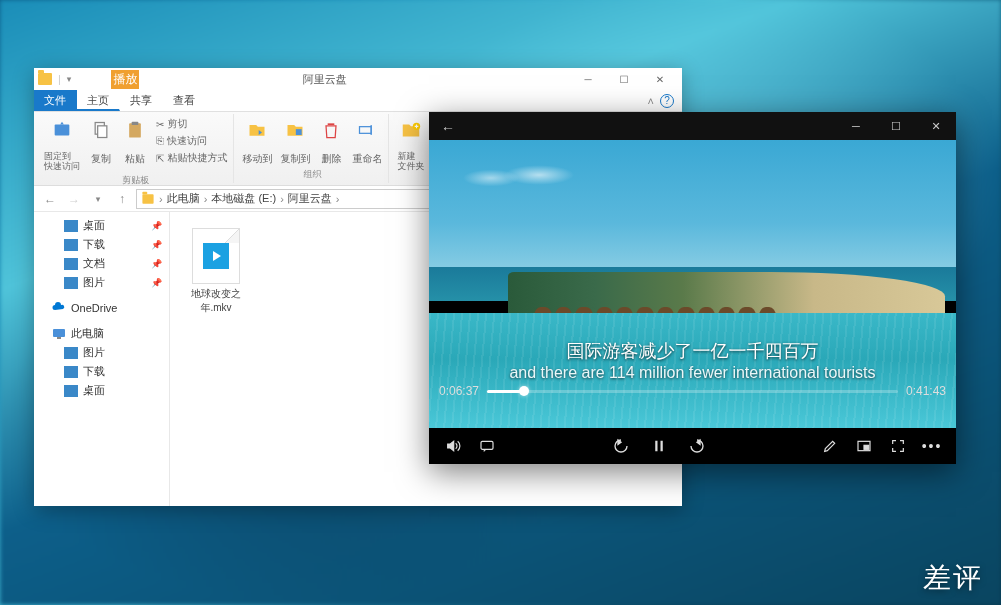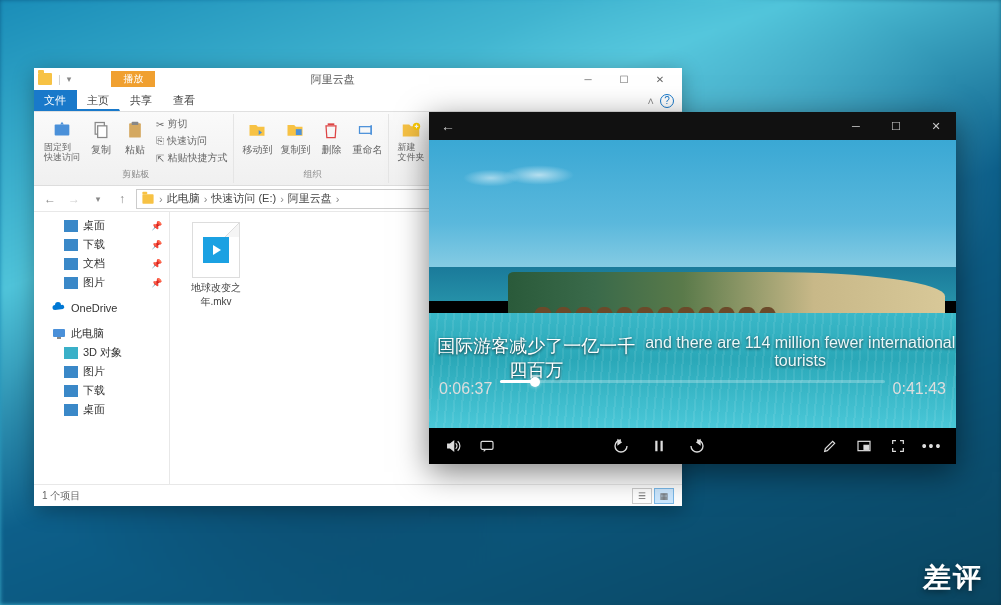--- a/index.html
+++ b/index.html
@@ -6,57 +6,57 @@
 body { width: 1001px; height: 605px; overflow: hidden; position: relative; background: linear-gradient(135deg, #0d5f8a 0%, #1a8db8 20%, #4fc3d9 45%, #1a6f8f 60%, #0a4560 80%, #083a50 100%); }
 .bg-wave { position: absolute; inset: 0; background: radial-gradient(ellipse 600px 400px at 70% 30%, rgba(120,220,240,0.5) 0%, transparent 50%), radial-gradient(ellipse 500px 300px at 30% 70%, rgba(10,60,90,0.6) 0%, transparent 60%), linear-gradient(160deg, #1a8db8 0%, #4fc3d9 30%, #0d5f8a 55%, #0a4560 100%); filter: blur(2px); }
 
 
 .explorer { position: absolute; left: 34px; top: 68px; width: 648px; height: 438px; background: #fff; box-shadow: 0 4px 20px rgba(0,0,0,0.3); display: flex; flex-direction: column; font-size: 11px; color: #333; }
 .ex-titlebar { height: 22px; display: flex; align-items: center; padding: 0 4px; background: #fff; }
 .ex-qat { display: flex; align-items: center; gap: 6px; }
 .ex-folder-ico { width: 14px; height: 12px; background: #f7c244; border-radius: 1px; position: relative; }
 .ex-folder-ico::before { content:''; position:absolute; top:-3px; left:0; width:6px; height:3px; background:#f7c244; border-radius:1px 1px 0 0; }
 .ex-tabsec { display:flex; align-items:center; gap:10px; margin-left:40px; }
-.ex-tabsec-orange { background:#f0a030; color:#fff; padding:1px 12px; font-size:10px; }
+.ex-tabsec-orange { background:#f0a030; color:#fff; padding:1px 2px; font-size:12px; }
 .ex-title-center { flex:1; text-align:center; font-size:11px; color:#555; margin-left:-60px; }
 .ex-winbtns { display:flex; }
 .ex-winbtn { width:36px; height:22px; display:flex; align-items:center; justify-content:center; color:#666; font-size:10px; }
 
 .ex-ribbon-tabs { height: 22px; display:flex; align-items:stretch; border-bottom:1px solid #e0e0e0; }
 .ex-rtab { padding: 3px 10px; font-size:11px; color:#444; border-right:1px solid transparent; }
 .ex-rtab.file { background:#1979ca; color:#fff; }
 .ex-rtab.active { border-bottom:2px solid #1979ca; }
 .ex-rhelp { margin-left:auto; padding:3px 8px; color:#1979ca; display:flex; gap:6px; align-items:center; }
 
 .ex-ribbon { height: 74px; background: linear-gradient(#fafafa,#f0f0f0); border-bottom:1px solid #ddd; display:flex; padding:2px 4px; gap:2px; font-size:10px; color:#666; }
 .rgroup { display:flex; flex-direction:column; align-items:center; padding:2px 4px; border-right:1px solid #e5e5e5; }
 .rgroup-body { display:flex; gap:4px; align-items:flex-start; flex:1; }
 .rgroup-label { font-size:9px; color:#888; margin-top:auto; }
-.rbtn { display:flex; flex-direction:column; align-items:center; gap:1px; padding:2px; min-width:30px; }
+.rbtn { display:flex; flex-direction:column; align-items:center; gap:10px; padding:2px; min-width:30px; }
 .rbtn-ico { width:24px; height:24px; display:flex; align-items:center; justify-content:center; }
 .rbtn-sm { display:flex; align-items:center; gap:3px; font-size:10px; padding:1px 2px; }
 .rstack { display:flex; flex-direction:column; gap:1px; }
 
 .ex-addrbar { height: 26px; display:flex; align-items:center; gap:4px; padding:2px 6px; border-bottom:1px solid #e8e8e8; }
 .navbtn { width:20px; height:20px; display:flex; align-items:center; justify-content:center; color:#888; font-size:12px; }
 .addrbox { flex:1; height:20px; border:1px solid #ccc; display:flex; align-items:center; padding:0 4px; gap:4px; font-size:11px; color:#444; }
 .addr-seg { display:flex; align-items:center; gap:2px; }
 .addr-seg::after { content:'›'; margin-left:2px; color:#888; }
 .addr-seg:last-child::after { content:''; }
 .searchbox { width:160px; height:20px; border:1px solid #ccc; display:flex; align-items:center; padding:0 4px; color:#999; font-size:11px; gap:4px; }
 
 .ex-body { flex:1; display:flex; overflow:hidden; }
 .ex-nav { width:136px; border-right:1px solid #e8e8e8; padding:4px 0; overflow-y:auto; font-size:11px; }
 .nav-item { display:flex; align-items:center; gap:5px; padding:2px 6px 2px 18px; color:#333; position:relative; }
 .nav-item.indent { padding-left:30px; }
 .nav-ico { width:14px; height:12px; flex-shrink:0; }
 .nav-pin { margin-left:auto; color:#aaa; font-size:9px; }
 
 .ex-content { flex:1; padding:10px; display:flex; align-content:flex-start; flex-wrap:wrap; gap:14px; }
-.file-item { width:72px; display:flex; flex-direction:column; align-items:center; gap:3px; font-size:10px; color:#444; text-align:center; }
+.file-item { width:72px; display:flex; flex-direction:column; align-items:center; gap:3px; font-size:10px; color:#444; text-align:center;margin-top:6px; }
 .file-ico { width:48px; height:56px; background:#fff; border:1px solid #ddd; display:flex; align-items:center; justify-content:center; position:relative; }
 .file-ico::before { content:''; position:absolute; top:0; right:0; width:14px; height:14px; background:linear-gradient(135deg, transparent 48%, #ddd 50%, #f5f5f5 52%); }
 .file-play { width:26px; height:26px; background:#1ba1e2; display:flex; align-items:center; justify-content:center; color:#fff; }
 .file-play::before { content:''; border-left:8px solid #fff; border-top:5px solid transparent; border-bottom:5px solid transparent; margin-left:2px; }
 
 .ex-status { height:22px; border-top:1px solid #e8e8e8; display:flex; align-items:center; padding:0 8px; font-size:10px; color:#666; }
 .ex-viewbtns { margin-left:auto; display:flex; gap:2px; }
 .viewbtn { width:20px; height:16px; border:1px solid #ccc; display:flex; align-items:center; justify-content:center; font-size:9px; }
 .viewbtn.on { background:#cde8ff; border-color:#7ab8e8; }
 
@@ -69,33 +69,33 @@
 .pl-video { flex:1; position:relative; overflow:hidden; }
 .pl-scene { position:absolute; inset:0; }
 .sky { position:absolute; top:0; left:0; right:0; height:48%; background:linear-gradient(#3aa8d4 0%, #5ab8dc 60%, #8fd0e5 100%); }
 .clouds { position:absolute; top:8%; left:5%; width:120px; height:30px; background:radial-gradient(ellipse 40px 12px at 30% 50%, rgba(255,255,255,0.5), transparent 70%), radial-gradient(ellipse 50px 14px at 70% 40%, rgba(255,255,255,0.6), transparent 70%); }
 .sea-far { position:absolute; top:44%; left:0; right:0; height:12%; background:linear-gradient(#1a7a9a, #2590a8); }
 .island { position:absolute; top:46%; left:15%; right:2%; height:28%; background:linear-gradient(90deg, #2a5a3a 0%, #3a6a4a 20%, #5a7a4a 40%, #c8b888 70%, #d8c898 100%); border-radius: 6px 40% 60% 8px / 4px 30% 20% 6px; }
 .huts { position:absolute; top:58%; left:20%; width:55%; height:8%; display:flex; gap:3px; }
 .hut { width:6%; height:100%; background:#6b4a2a; border-radius:40% 40% 0 0; }
 .sea-near { position:absolute; top:60%; left:0; right:0; bottom:0; background:linear-gradient(#3ab8c8 0%, #2aa8b8 40%, #4ac8d8 100%); }
 .sea-near::before { content:''; position:absolute; inset:0; background: repeating-linear-gradient(95deg, rgba(255,255,255,0.08) 0 2px, transparent 2px 8px); }
-.pl-subtitle { position:absolute; bottom:46px; left:0; right:0; text-align:center; color:#fff; text-shadow:0 1px 3px rgba(0,0,0,0.8); display:flex; flex-direction:row; gap:1px; }
+.pl-subtitle { position:absolute; bottom:46px; left:0; right:0; text-align:center; color:#fff; text-shadow:0 1px 3px rgba(0,0,0,0.8); display:flex; flex-direction:column; gap:1px; }
 .pl-sub-main { font-size:18px; font-weight:500; }
 .pl-sub-sec { font-size:16px; opacity:0.9; }
-.pl-seekrow { position:absolute; bottom:30px; left:10px; right:10px; display:flex; gap:8px; color:#ddd; font-size:16px; }
+.pl-seekrow { position:absolute; bottom:30px; left:10px; right:10px; display:flex; align-items:center; gap:8px; color:#ddd; font-size:12px; }
 .pl-seek { flex:1; height:3px; background:rgba(255,255,255,0.25); position:relative; border-radius:2px; }
 .pl-seek-fill { position:absolute; left:0; top:0; bottom:0; width:9%; background:#fff; border-radius:2px; }
 .pl-seek-thumb { position:absolute; left:9%; top:50%; width:10px; height:10px; background:#fff; border-radius:50%; transform:translate(-50%,-50%); box-shadow:0 0 4px rgba(255,255,255,0.6); }
 .pl-controls { height:36px; background:#000; display:flex; align-items:center; padding:0 10px; gap:6px; color:#ddd; }
 .pl-ctl { width:28px; height:28px; display:flex; align-items:center; justify-content:center; font-size:14px; }
 .pl-center { flex:1; display:flex; justify-content:center; gap:10px; }
 .pl-right { display:flex; gap:6px; }
 
-.watermark { position:absolute; right:18px; bottom:8px; color:#fff; font-size:28px; font-weight:700; text-shadow:0 2px 6px rgba(0,0,0,0.5); letter-spacing:2px; }
+.watermark { position:absolute; right:18px; bottom:8px; color:#fff; font-size:28px; font-weight:400; text-shadow:0 2px 6px rgba(0,0,0,0.5); letter-spacing:2px; }
 
 svg { display:block; }
 </style>
 </head>
 <body>
 
 <div class="bg-wave"></div>
 
 <div class="explorer">
   <div class="ex-titlebar">
@@ -267,21 +267,21 @@
 
   <div class="ex-addrbar">
     <div class="navbtn">←</div>
     <div class="navbtn" style="opacity:0.4">→</div>
     <div class="navbtn" style="font-size:9px">▾</div>
     <div class="navbtn">↑</div>
     <div class="addrbox">
       <span class="ex-folder-ico" style="transform:scale(0.8)"></span>
       <span style="color:#888">›</span>
       <span class="addr-seg">此电脑</span>
-      <span class="addr-seg">快速访问 (E:)</span>
+      <span class="addr-seg">本地磁盘 (E:)</span>
       <span class="addr-seg">阿里云盘</span>
       <span style="margin-left:auto;display:flex;gap:4px;color:#888">
         <span>▾</span>
         <span>⟳</span>
       </span>
     </div>
     <div class="searchbox">
       <span>🔍</span>
       <span>搜索"阿里云盘"</span>
     </div>
@@ -322,24 +322,20 @@
       <div class="nav-item">
           <span class="nav-ico">
             <svg width="14" height="12" viewBox="0 0 14 12">
               <rect x="1" y="1" width="12" height="8" fill="#4a90d9" rx="1"></rect>
               <rect x="5" y="9" width="4" height="2" fill="#888"></rect>
             </svg>
           </span>
           <span>此电脑</span>
         </div>
       <div class="nav-item indent">
-          <span class="nav-ico" style="background:#3ab0c8"></span>
-          <span>3D 对象</span>
-        </div>
-      <div class="nav-item indent">
           <span class="nav-ico" style="background:#3a88c8"></span>
           <span>图片</span>
         </div>
       <div class="nav-item indent">
           <span class="nav-ico" style="background:#3a88c8"></span>
           <span>下载</span>
         </div>
       <div class="nav-item indent">
           <span class="nav-ico" style="background:#3a88c8"></span>
           <span>桌面</span>
@@ -349,27 +345,20 @@
     <div class="ex-content">
       <div class="file-item">
         <div class="file-ico">
             <div class="file-play"></div>
           </div>
         <span>地球改变之年.mkv</span>
       </div>
     </div>
   </div>
 
-  <div class="ex-status">
-    <span>1 个项目</span>
-    <div class="ex-viewbtns">
-      <div class="viewbtn">☰</div>
-      <div class="viewbtn on">▦</div>
-    </div>
-  </div>
 </div>
 
 <div class="player">
   <div class="pl-titlebar">
     <div class="pl-back">←</div>
     <div class="pl-winbtns">
       <div class="pl-winbtn">─</div>
       <div class="pl-winbtn">☐</div>
       <div class="pl-winbtn close">✕</div>
     </div>

